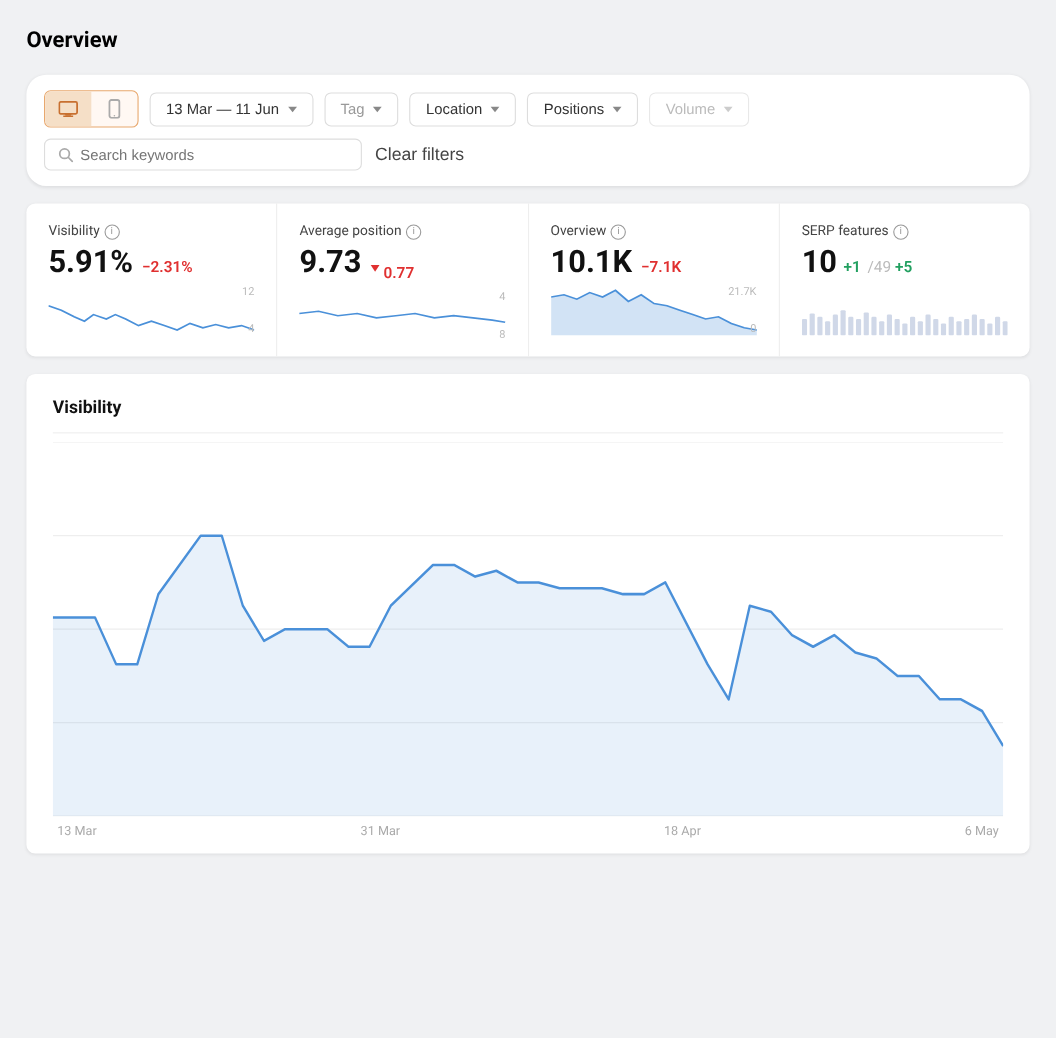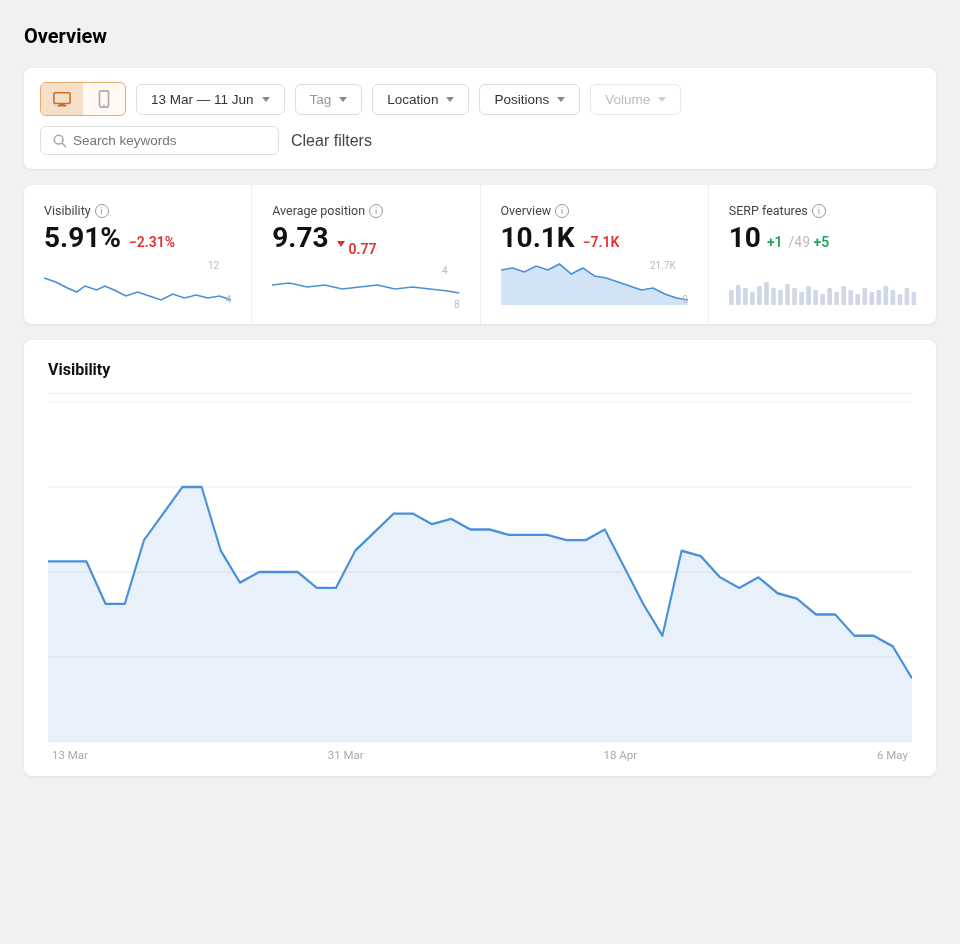--- a/index.html
+++ b/index.html
@@ -12,21 +12,21 @@
       min-height: 944px;
     }
     .page-title {
       font-size: 20px;
       font-weight: 700;
       margin-bottom: 20px;
       color: #000000;
     }
     .toolbar {
       background: #fff;
-      border-radius: 8px;
+      border-radius: 18px;
       padding: 14px 16px;
       display: flex;
       flex-direction: column;
       gap: 10px;
       margin-bottom: 16px;
       box-shadow: 0 1px 3px rgba(0,0,0,0.07);
     }
     .toolbar-row {
       display: flex;
       align-items: center;
@@ -89,21 +89,21 @@
       gap: 12px;
     }
     .search-input-wrap {
       display: flex;
       align-items: center;
       border: 1.5px solid #ddd;
       border-radius: 6px;
       padding: 6px 12px;
       background: #fff;
       gap: 6px;
-      width: 239px;
+      width: 289px;
     }
     .search-input-wrap input {
       border: none;
       outline: none;
       font-size: 13.5px;
       color: #555;
       width: 100%;
       background: transparent;
     }
     .search-icon-svg {
@@ -188,21 +188,21 @@
     }
     .mini-chart {
       margin-top: 8px;
       height: 45px;
       position: relative;
     }
     .mini-chart svg {
       width: 100%;
       height: 100%;
     }
-    .mc-label-top { position: absolute; right: 12px; top: 0; font-size: 10px; color: #bbb; text-align: right; }
+    .mc-label-top { position: absolute; right: 0; top: 0; font-size: 10px; color: #bbb; text-align: right; }
     .mc-label-bot { position: absolute; right: 0; bottom: 0; font-size: 10px; color: #bbb; }
 
     
     .serp-value-row {
       display: flex;
       align-items: baseline;
       gap: 6px;
     }
     .serp-plus { color: #22a060; font-size: 14px; font-weight: 600; }
     .serp-slash { color: #bbb; font-size: 14px; }

